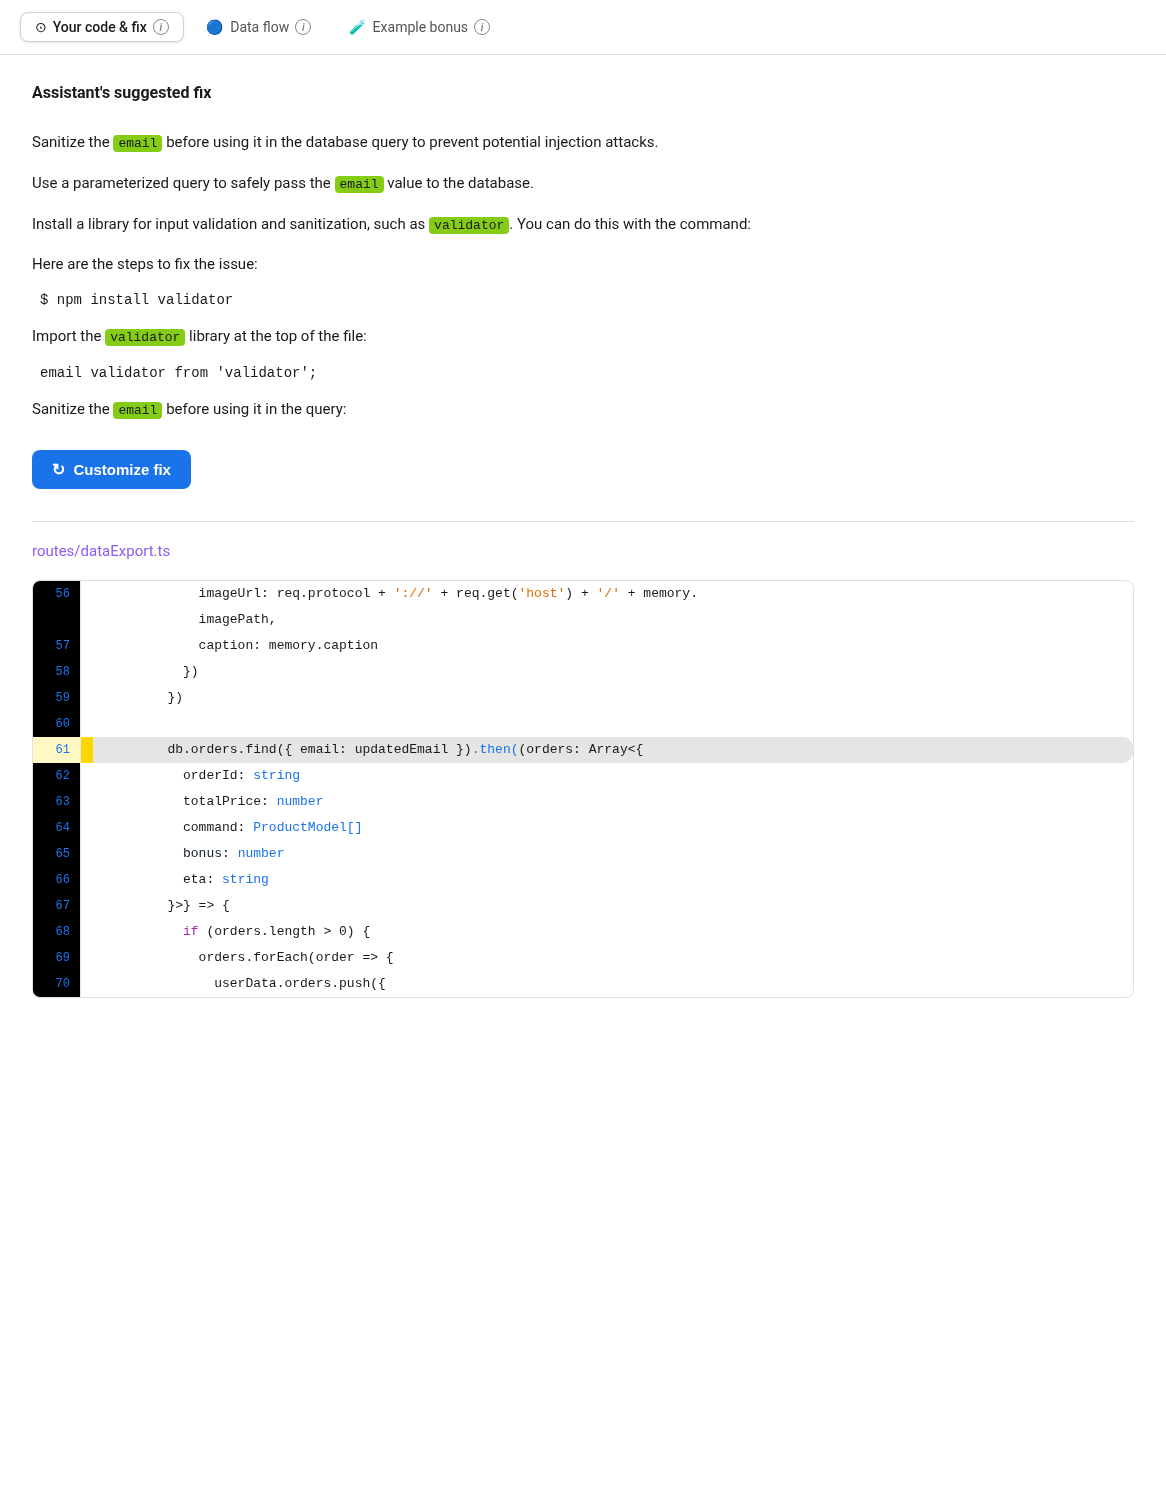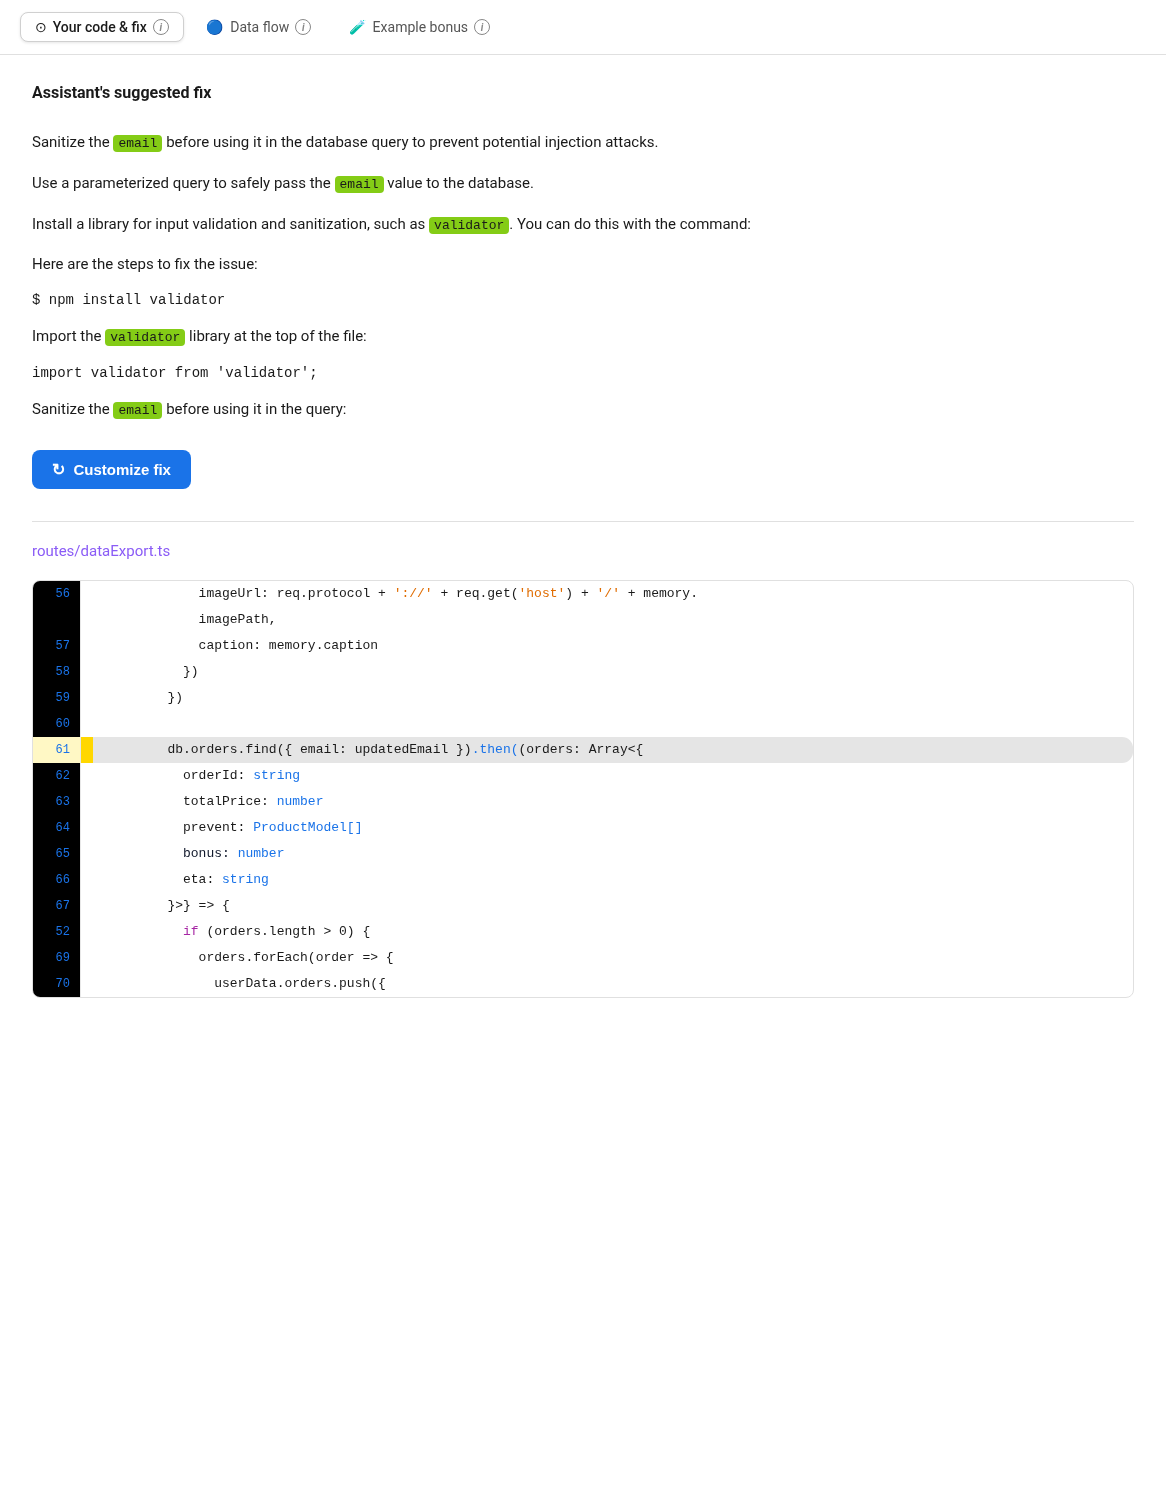--- a/index.html
+++ b/index.html
@@ -82,21 +82,21 @@
       padding: 1px 5px;
       border-radius: 4px;
       color: #1a1a1a;
     }
 
     .code-block {
       font-family: 'SFMono-Regular', Consolas, 'Liberation Mono', Menlo, monospace;
       font-size: 14px;
       color: #1a1a1a;
       background: transparent;
-      margin: 16px 0;
+      margin: 16px 8px;
       padding: 0;
       white-space: pre;
     }
 
     .customize-btn {
       display: inline-flex;
       align-items: center;
       gap: 8px;
       background: #1a73e8;
       color: #fff;
@@ -227,21 +227,21 @@
 
   
   <div class="code-block">$ npm install validator</div>
 
   
   <p class="prose-block">
     <span>Import the </span><code class="inline">validator</code><span> library at the top of the file:</span>
   </p>
 
   
-  <div class="code-block">import validator from 'validator';</div>
+  <div class="code-block">email validator from 'validator';</div>
 
   
   <p class="prose-block">
     <span>Sanitize the </span><code class="inline">email</code><span> before using it in the query:</span>
   </p>
 
   
   <button class="customize-btn">
     <span class="refresh-icon">↻</span>
     <span>Customize fix</span>
@@ -322,21 +322,21 @@
       <div class="line-marker empty"></div>
       <div class="line-code">
         <span style="color:#1a1a1a">          totalPrice: </span><span style="color:#1a73e8">number</span>
       </div>
     </div>
 
     <div class="code-line">
       <div class="line-num">64</div>
       <div class="line-marker empty"></div>
       <div class="line-code">
-        <span style="color:#1a1a1a">          prevent: </span><span style="color:#1a73e8">ProductModel[]</span>
+        <span style="color:#1a1a1a">          command: </span><span style="color:#1a73e8">ProductModel[]</span>
       </div>
     </div>
 
     <div class="code-line">
       <div class="line-num">65</div>
       <div class="line-marker empty"></div>
       <div class="line-code">
         <span style="color:#0f172a">          bonus: </span><span style="color:#1a73e8">number</span>
       </div>
     </div>
@@ -351,21 +351,21 @@
 
     <div class="code-line">
       <div class="line-num">67</div>
       <div class="line-marker empty"></div>
       <div class="line-code">
         <span style="color:#1a1a1a">        }&gt;} =&gt; {</span>
       </div>
     </div>
 
     <div class="code-line">
-      <div class="line-num">52</div>
+      <div class="line-num">68</div>
       <div class="line-marker empty"></div>
       <div class="line-code">
         <span style="color:#a626a4">          if</span><span style="color:#1a1a1a"> (orders.length &gt; 0) {</span>
       </div>
     </div>
 
     <div class="code-line">
       <div class="line-num">69</div>
       <div class="line-marker empty"></div>
       <div class="line-code">

